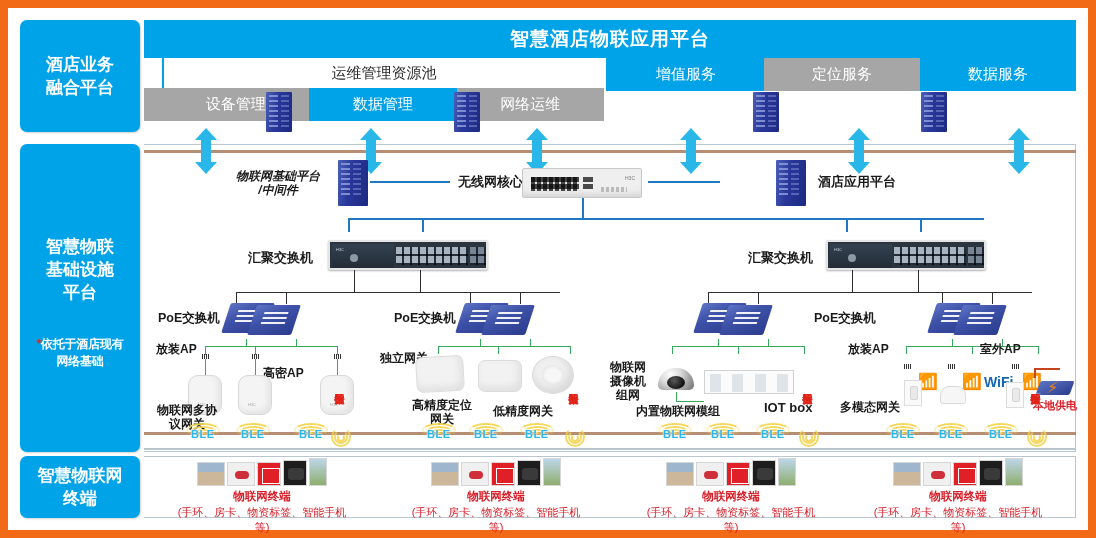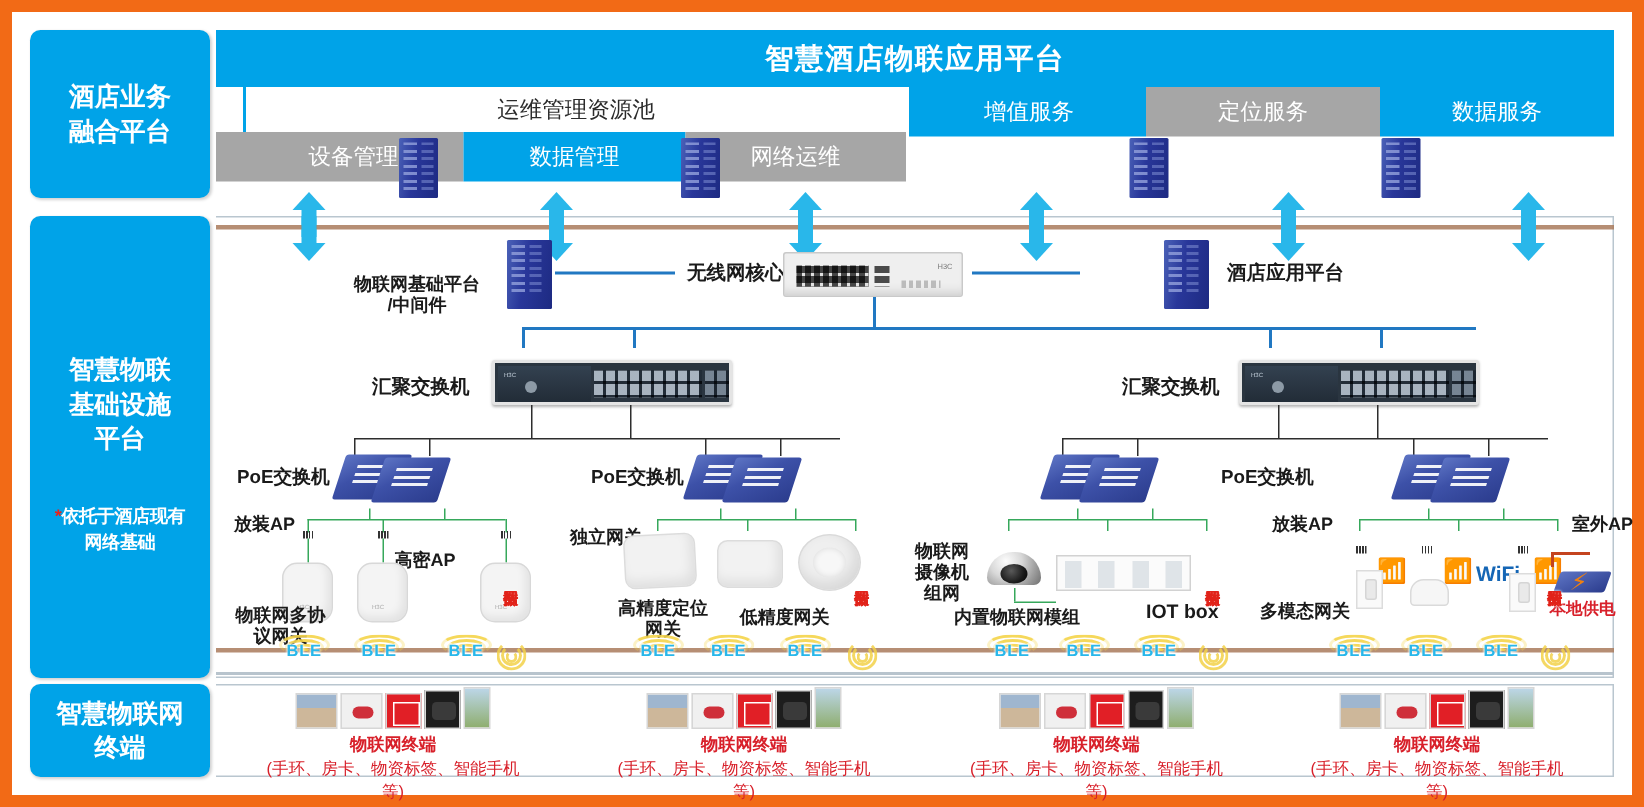--- a/index.html
+++ b/index.html
@@ -358,21 +358,21 @@
       </div>
   <div class="downarrow" style="left:840px; top:136px;">
         <div class="shaft"></div>
         <div class="head"></div>
       </div>
   <div class="downarrow" style="left:1000px; top:136px;">
         <div class="shaft"></div>
         <div class="head"></div>
       </div>
 
-  <div class="lbl ctr" style="left:214px; top:174px; width:112px;">
+  <div class="lbl ctr" style="left:214px; top:161px; width:112px;font-style:italic;">
     <div>物联网基础平台</div>
     <div>/中间件</div>
   </div>
   <div class="rack big" style="left:330px; top:152px;"></div>
 
   <div class="ln blue h2" style="left:362px; top:173px; width:80px;"></div>
 
   <div class="lbl" style="left:450px; top:167px; font-size:13px;">无线网核心</div>
 
   <div class="core" style="left:514px; top:160px;">
@@ -553,21 +553,21 @@
   <div class="lbl" style="left:756px; top:393px; font-size:13px;">IOT box</div>
 
   <div class="ln green v" style="left:944px; top:331px; height:7px;"></div>
   <div class="ln green v" style="left:994px; top:331px; height:7px;"></div>
   <div class="ln green h" style="left:898px; top:338px; width:132px;"></div>
   <div class="ln green v" style="left:898px; top:338px; height:8px;"></div>
   <div class="ln green v" style="left:964px; top:338px; height:8px;"></div>
   <div class="ln green v" style="left:1030px; top:338px; height:8px;"></div>
 
   <div class="lbl" style="left:840px; top:334px;">放装AP</div>
-  <div class="lbl" style="left:1040px; top:334px;">室外AP</div>
+  <div class="lbl" style="left:972px; top:334px;">室外AP</div>
 
   <div class="antenna" style="left:896px; top:356px;"></div>
   <div class="antenna" style="left:940px; top:356px;"></div>
   <div class="antenna" style="left:1004px; top:356px;"></div>
 
   <div class="wifiglyph" style="left:910px; top:366px;">📶</div>
   <div class="wifiglyph" style="left:954px; top:366px;">📶</div>
   <div class="wifitext" style="left:976px; top:366px;">WiFi</div>
   <div class="wifiglyph" style="left:1014px; top:366px;">📶</div>
 

